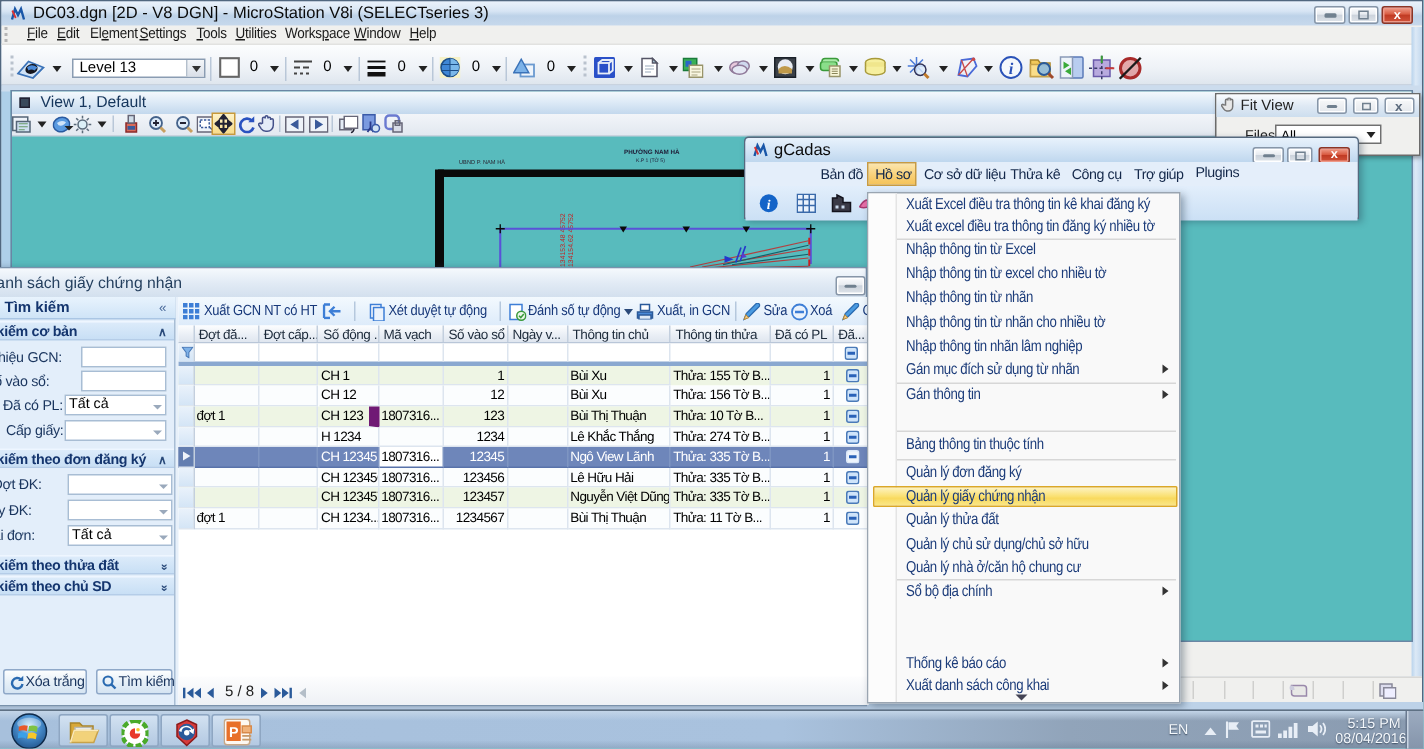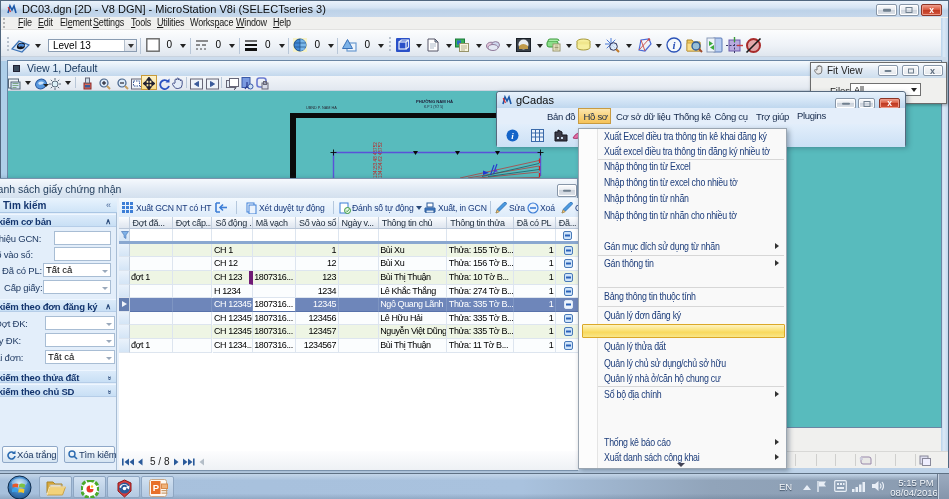--- a/index.html
+++ b/index.html
@@ -620,21 +620,21 @@
           <svg class="a" style="left:8px;top:2px" width="9" height="9" viewBox="0 0 9 9">
             <rect x="0.5" y="0.5" width="8" height="8" rx="1.5" fill="#cfe4fa" stroke="#4a7ab8"></rect>
             <rect x="2" y="3.5" width="5" height="2" fill="#2a62b8"></rect>
           </svg>
         </div>
       </div>
       <div class="row" style="top:73px;background:#eef5e4">
         <div class="a" style="left:0;top:0;width:10.5px;height:13.6px;background:linear-gradient(#eaf2fb,#d4e5f6);border-right:1px solid #c3cfde;border-bottom:1px solid #dde5ef"></div>
         <div class="cell " style="left:10.5px;width:43.3px;height:13.6px;border-right:1px solid #dde5ef;border-bottom:1px solid #dde5ef;color:#000">đợt 1</div>
         <div class="cell " style="left:53.8px;width:39.7px;height:13.6px;border-right:1px solid #dde5ef;border-bottom:1px solid #dde5ef;color:#000"></div>
-        <div class="cell " style="left:93.5px;width:40.2px;height:13.6px;border-right:4px solid #701a75;border-bottom:1px solid #dde5ef;color:#000">CH 123</div>
+        <div class="cell " style="left:93.5px;width:40.2px;height:13.6px;border-right:7px solid #701a75;border-bottom:1px solid #dde5ef;color:#000">CH 123</div>
         <div class="cell " style="left:133.7px;width:43.3px;height:13.6px;border-right:1px solid #dde5ef;border-bottom:1px solid #dde5ef;color:#000">1807316...</div>
         <div class="cell num" style="left:177px;width:42.6px;height:13.6px;border-right:1px solid #dde5ef;border-bottom:1px solid #dde5ef;color:#000">123</div>
         <div class="cell " style="left:219.6px;width:40.1px;height:13.6px;border-right:1px solid #dde5ef;border-bottom:1px solid #dde5ef;color:#000"></div>
         <div class="cell " style="left:259.7px;width:68.6px;height:13.6px;border-right:1px solid #dde5ef;border-bottom:1px solid #dde5ef;color:#000">Bùi Thị Thuận</div>
         <div class="cell " style="left:328.3px;width:66.4px;height:13.6px;border-right:1px solid #dde5ef;border-bottom:1px solid #dde5ef;color:#000">Thửa: 10 Tờ B...</div>
         <div class="cell num" style="left:394.7px;width:42.1px;height:13.6px;border-right:1px solid #dde5ef;border-bottom:1px solid #dde5ef;color:#000">1</div>
         <div class="a" style="left:436.8px;top:0;width:23.2px;height:13.6px;border-right:1px solid #dde5ef;border-bottom:1px solid #dde5ef">
           <svg class="a" style="left:8px;top:2px" width="9" height="9" viewBox="0 0 9 9">
             <rect x="0.5" y="0.5" width="8" height="8" rx="1.5" fill="#cfe4fa" stroke="#4a7ab8"></rect>
             <rect x="2" y="3.5" width="5" height="2" fill="#2a62b8"></rect>
@@ -662,21 +662,21 @@
       <div class="row" style="top:100.2px;background:#6e86ba">
         <div class="a" style="left:0;top:0;width:10.5px;height:13.6px;background:#647eb0;border-right:1px solid #c3cfde;border-bottom:1px solid #dde5ef">
           <div class="a" style="left:2.5px;top:3px;width:0;height:0;border-left:5px solid #f0f4fa;border-top:3.5px solid transparent;border-bottom:3.5px solid transparent"></div>
         </div>
         <div class="cell " style="left:10.5px;width:43.3px;height:13.6px;border-right:1px solid #7e95c2;border-bottom:1px solid #5872aa;color:#fff"></div>
         <div class="cell " style="left:53.8px;width:39.7px;height:13.6px;border-right:1px solid #7e95c2;border-bottom:1px solid #5872aa;color:#fff"></div>
         <div class="cell " style="left:93.5px;width:40.2px;height:13.6px;border-right:1px solid #7e95c2;border-bottom:1px solid #5872aa;color:#fff">CH 12345</div>
         <div class="cell " style="left:133.7px;width:43.3px;height:13.6px;background:#fff;border-right:1px solid #7e95c2;border-bottom:1px solid #5872aa;color:#000">1807316...</div>
         <div class="cell num" style="left:177px;width:42.6px;height:13.6px;border-right:1px solid #7e95c2;border-bottom:1px solid #5872aa;color:#fff">12345</div>
         <div class="cell " style="left:219.6px;width:40.1px;height:13.6px;border-right:1px solid #7e95c2;border-bottom:1px solid #5872aa;color:#fff"></div>
-        <div class="cell " style="left:259.7px;width:68.6px;height:13.6px;border-right:1px solid #7e95c2;border-bottom:1px solid #5872aa;color:#fff">Ngô Quang Lãnh</div>
+        <div class="cell " style="left:259.7px;width:68.6px;height:13.6px;border-right:1px solid #7e95c2;border-bottom:1px solid #5872aa;color:#fff">Ngô View Lãnh</div>
         <div class="cell " style="left:328.3px;width:66.4px;height:13.6px;border-right:1px solid #7e95c2;border-bottom:1px solid #5872aa;color:#fff">Thửa: 335 Tờ B...</div>
         <div class="cell num" style="left:394.7px;width:42.1px;height:13.6px;border-right:1px solid #7e95c2;border-bottom:1px solid #5872aa;color:#fff">1</div>
         <div class="a" style="left:436.8px;top:0;width:23.2px;height:13.6px;border-right:1px solid #7e95c2;border-bottom:1px solid #5872aa">
           <svg class="a" style="left:8px;top:2px" width="9" height="9" viewBox="0 0 9 9">
             <rect x="0.5" y="0.5" width="8" height="8" rx="1.5" fill="#eef4fc" stroke="#dce8f8"></rect>
             <rect x="2" y="3.5" width="5" height="2" fill="#2a62b8"></rect>
           </svg>
         </div>
       </div>
       <div class="row" style="top:113.8px;background:#fbfdfe">
@@ -767,21 +767,21 @@
   <div class="closebtn" style="left:382px;top:6px;width:21px;height:11px">
         <div class="x">x</div>
       </div>
  </div>
  <div class="a" style="left:0;top:16px;width:408px;height:16px;background:#e4eefa;font-size:9.5px;letter-spacing:-0.3px;color:#14284a">
   <div class="a" style="left:5px;top:21px">Hệ thống</div>
   <div class="a" style="left:50px;top:3px">Bản đồ</div>
   <div class="a" style="left:81px;top:0px;width:33px;height:16px;background:linear-gradient(#fce6ae,#f8cf74 60%,#f5c35a);border:1px solid #c89b42"></div>
   <div class="a" style="left:86.5px;top:3px">Hồ sơ</div>
   <div class="a" style="left:119px;top:3px">Cơ sở dữ liệu</div>
-  <div class="a" style="left:176.5px;top:3px">Thống kê</div>
+  <div class="a" style="left:176.5px;top:3px">Thửa kê</div>
   <div class="a" style="left:217.5px;top:3px">Công cụ</div>
   <div class="a" style="left:259px;top:3px">Trợ giúp</div>
   <div class="a" style="left:300px;top:2px">Plugins</div>
  </div>
  <div class="a" style="left:0;top:32px;width:408px;height:23px;background:linear-gradient(#e2eefb,#cbe0f5)">
   <svg class="a" style="left:9px;top:5px" width="13" height="13" viewBox="0 0 13 13">
         <circle cx="6.5" cy="6.5" r="6" fill="#1464c8"></circle>
         <text x="6.5" y="10" font-size="9" font-weight="bold" font-style="italic" fill="#fff" text-anchor="middle" font-family="Liberation Serif">i</text>
       </svg>
   <svg class="a" style="left:34px;top:5px" width="13" height="13" viewBox="0 0 13 13">
@@ -805,28 +805,30 @@
 </div>
 <div class="a" style="left:578px;top:128px;width:209px;height:341px;background:#f9f9f9;border:1px solid #9aa5b1;box-shadow:2px 2px 5px rgba(30,50,70,.4)">
     <div class="a" style="left:0;top:0;width:19px;height:339px;background:#fcfcfc;border-right:1px solid #e4e4e4"></div>
     <div class="mi" style="top:-0.5px"><span class="t">Xuất Excel điều tra thông tin kê khai đăng ký</span></div>
     <div class="mi" style="top:14.5px"><span class="t">Xuất excel điều tra thông tin đăng ký nhiều tờ</span></div>
     <div class="msep" style="top:30.3px"></div>
     <div class="mi" style="top:30px"><span class="t">Nhập thông tin từ Excel</span></div>
     <div class="mi" style="top:46px"><span class="t">Nhập thông tin từ excel cho nhiều tờ</span></div>
     <div class="mi" style="top:62.2px"><span class="t">Nhập thông tin từ nhãn</span></div>
     <div class="mi" style="top:78.6px"><span class="t">Nhập thông tin từ nhãn cho nhiều tờ</span></div>
+    <div class="mi" style="top:94.6px"><span class="t">Nhập thông tin nhãn lâm nghiệp</span></div>
     <div class="mi" style="top:110.4px"><span class="t">Gán mục đích sử dụng từ nhãn</span><div class="arr"></div></div>
     <div class="msep" style="top:126px"></div>
     <div class="mi" style="top:126.5px"><span class="t">Gán thông tin</span><div class="arr"></div></div>
     <div class="msep" style="top:158px"></div>
     <div class="mi" style="top:159.5px"><span class="t">Bảng thông tin thuộc tính</span></div>
     <div class="msep" style="top:176.5px"></div>
     <div class="mi" style="top:178.6px"><span class="t">Quản lý đơn đăng ký</span></div>
     <div class="a" style="left:2.5px;top:195.1px;width:203px;height:13.5px;background:linear-gradient(#fdf3c2,#fae070 50%,#f8d95e 60%,#fae788);border:1px solid #dba828;border-radius:1px"></div>
+    <div class="mi" style="top:194.9px"><span class="t">Quản lý giấy chứng nhận</span></div>
     <div class="mi" style="top:210.2px"><span class="t">Quản lý thửa đất</span></div>
     <div class="mi" style="top:226.5px"><span class="t">Quản lý chủ sử dụng/chủ sở hữu</span></div>
     <div class="mi" style="top:241.5px"><span class="t">Quản lý nhà ở/căn hộ chung cư</span></div>
     <div class="msep" style="top:256.5px"></div>
     <div class="mi" style="top:257.5px"><span class="t">Sổ bộ địa chính</span><div class="arr"></div></div>
     <div class="mi" style="top:305.5px"><span class="t">Thống kê báo cáo</span><div class="arr"></div></div>
     <div class="mi" style="top:321.2px"><span class="t">Xuất danh sách công khai</span><div class="arr"></div></div>
     <div class="a" style="left:98px;top:334px;width:0;height:0;border-top:4px solid #445;border-left:4px solid transparent;border-right:4px solid transparent"></div>
   </div>
 <div class="a" style="left:0;top:473px;width:949px;height:26px;background:linear-gradient(90deg,#a7c0dc 0%,#a9c2de 55%,#91a4ba 75%,#8a9bb0 100%);border-top:1px solid #5f7184">

